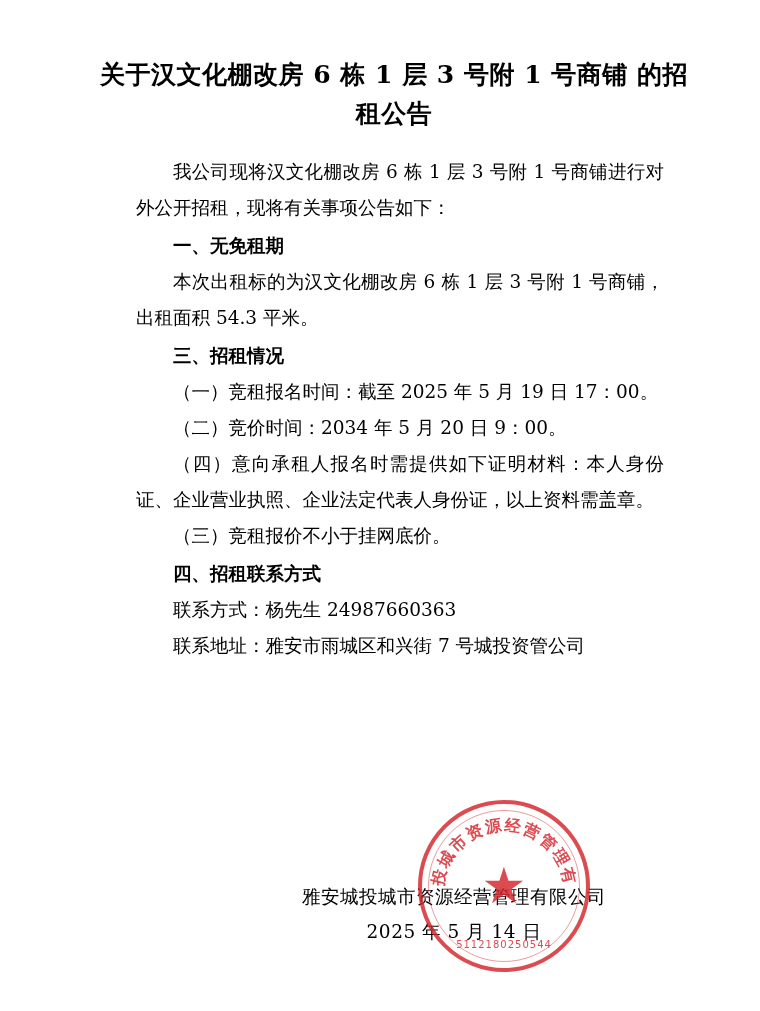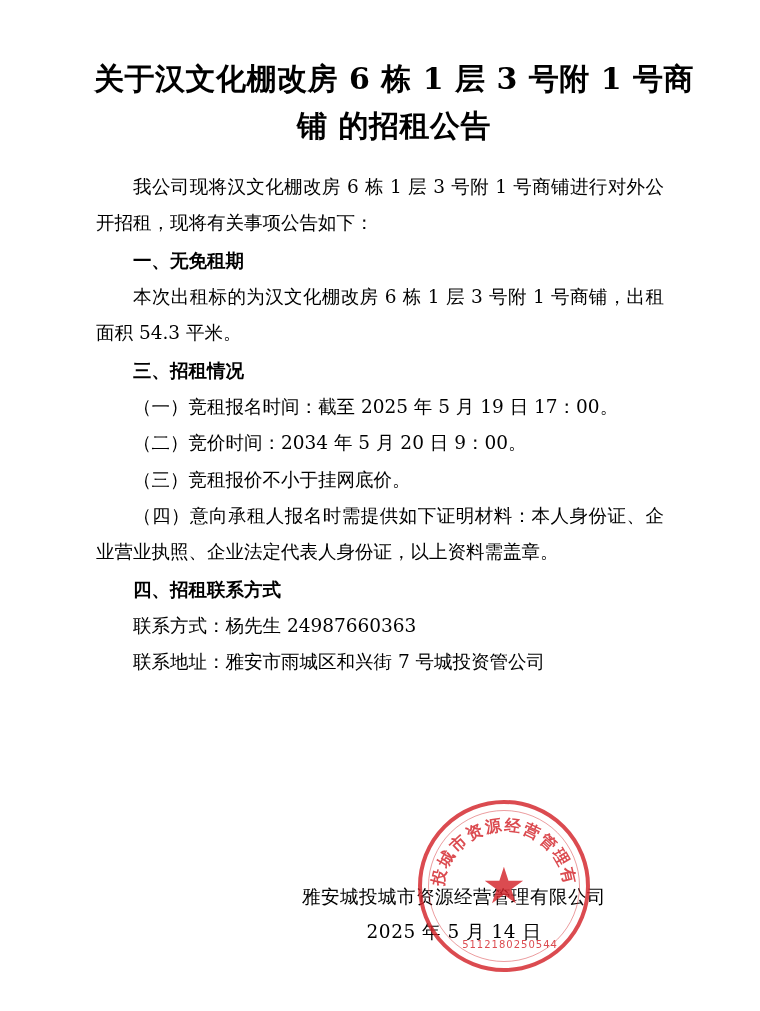--- a/index.html
+++ b/index.html
@@ -19,27 +19,28 @@
     position: relative;
     width: 760px;
     height: 1011px;
     padding: 0;
     box-sizing: border-box;
   }
   .doc-title {
     margin: 0;
     padding: 56px 64px 0 92px;
     text-align: center;
-    font-size: 30px;
+    font-size: 25px;
     font-weight: bold;
     line-height: 1.55;
     letter-spacing: 0.5px;
   }
   .body-block {
     padding: 20px 96px 0 96px;
+    margin-left: 40px;
   }
   p {
     margin: 0;
     font-size: 18.5px;
     line-height: 1.95;
     text-align: justify;
     text-justify: inter-ideograph;
   }
   .indent {
     text-indent: 2em;
@@ -105,21 +106,21 @@
   }
   .seal-arc text {
     fill: #d4242a;
     font-family: "DejaVu Serif", "Liberation Serif", serif;
     font-size: 17px;
     font-weight: bold;
     letter-spacing: 2px;
   }
   .seal-bottom {
     position: absolute;
-    left: 6px;
+    left: 0;
     width: 100%;
     bottom: 18px;
     text-align: center;
     color: #d4242a;
     font-size: 10px;
     letter-spacing: 1px;
     font-family: "DejaVu Sans", "Liberation Sans", sans-serif;
   }
 </style>
 </head>
@@ -132,22 +133,22 @@
     <span>的招租公告</span>
   </h1>
 
   <div class="body-block">
     <p class="indent para">我公司现将汉文化棚改房 6 栋 1 层 3 号附 1 号商铺进行对外公开招租，现将有关事项公告如下：</p>
     <p class="heading">一、无免租期</p>
     <p class="indent para">本次出租标的为汉文化棚改房 6 栋 1 层 3 号附 1 号商铺，出租面积 54.3 平米。</p>
     <p class="heading">三、招租情况</p>
     <p class="indent para">（一）竞租报名时间：截至 2025 年 5 月 19 日 17：00。</p>
     <p class="indent para">（二）竞价时间：2034 年 5 月 20 日 9：00。</p>
+    <p class="indent para">（四）意向承租人报名时需提供如下证明材料：本人身份证、企业营业执照、企业法定代表人身份证，以上资料需盖章。</p>
     <p class="indent para">（三）竞租报价不小于挂网底价。</p>
-    <p class="indent para">（四）意向承租人报名时需提供如下证明材料：本人身份证、企业营业执照、企业法定代表人身份证，以上资料需盖章。</p>
     <p class="heading">四、招租联系方式</p>
     <p class="indent para">联系方式：杨先生 24987660363</p>
     <p class="indent para">联系地址：雅安市雨城区和兴街 7 号城投资管公司</p>
   </div>
 
   <div class="seal">
     <div class="seal-inner"></div>
     <svg class="seal-arc" viewBox="0 0 172 172">
       <defs>
         <path id="sealArcPath" d="M 22,92 A 64,64 0 0 1 150,92"></path>

